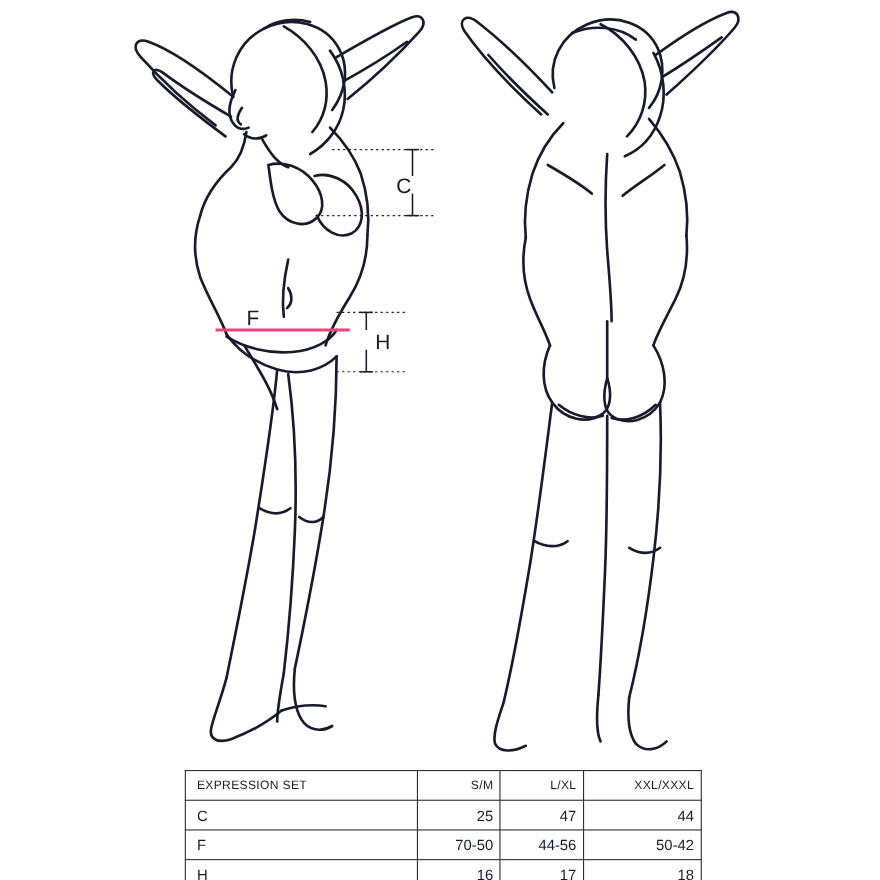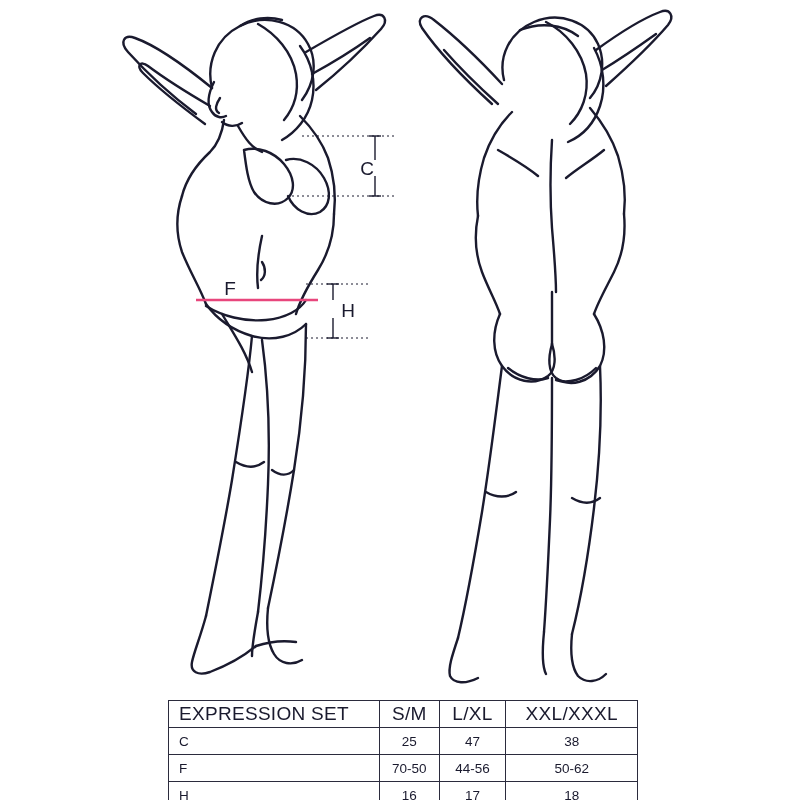--- a/index.html
+++ b/index.html
@@ -43,31 +43,31 @@
     width: 470px;
     border-collapse: collapse;
     font-size: 13.5px;
     color: #1a1a2e;
   }
   #size-table td, #size-table th {
     border: 1px solid #2b2b3d;
     height: 26px;
     padding: 0 6px;
     font-weight: normal;
-    text-align: center;
+    text-align: right;
     vertical-align: middle;
   }
   #size-table th:first-child,
   #size-table td.rowhead {
     text-align: left;
     padding-left: 10px;
     width: 194px;
   }
   #size-table th {
-    font-size: 19px;
+    font-size: 11px;
     letter-spacing: 0.3px;
   }
 </style>
 </head>
 <body>
 
 <div id="page">
 
   <div id="figure-area">
     <svg width="800" height="690" viewBox="0 0 800 690" xmlns="http://www.w3.org/2000/svg">
@@ -201,27 +201,27 @@
         <th>S/M</th>
         <th>L/XL</th>
         <th>XXL/XXXL</th>
       </tr>
     </thead>
     <tbody>
       <tr>
         <td class="rowhead">C</td>
         <td>25</td>
         <td>47</td>
-        <td>38</td>
+        <td>44</td>
       </tr>
       <tr>
         <td class="rowhead">F</td>
         <td>70-50</td>
         <td>44-56</td>
-        <td>50-62</td>
+        <td>50-42</td>
       </tr>
       <tr>
         <td class="rowhead">H</td>
         <td>16</td>
         <td>17</td>
         <td>18</td>
       </tr>
     </tbody>
   </table>
 

